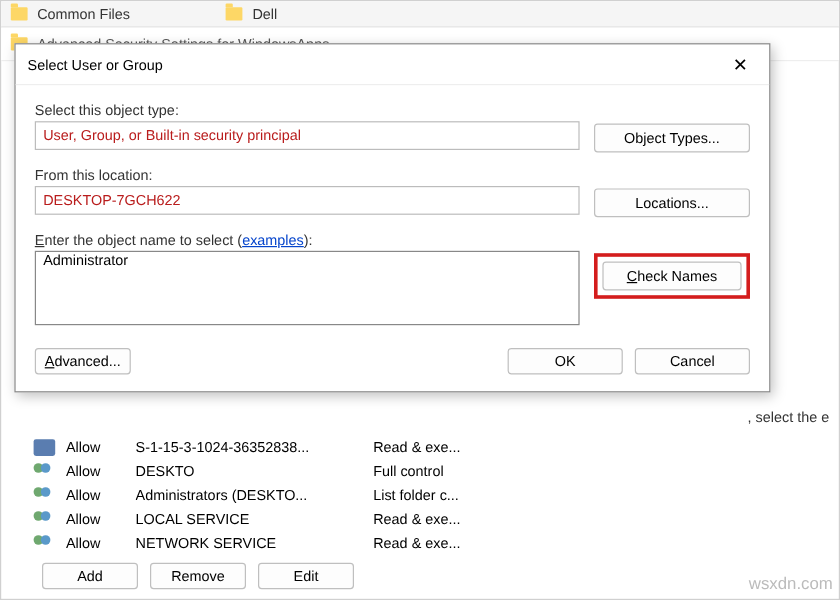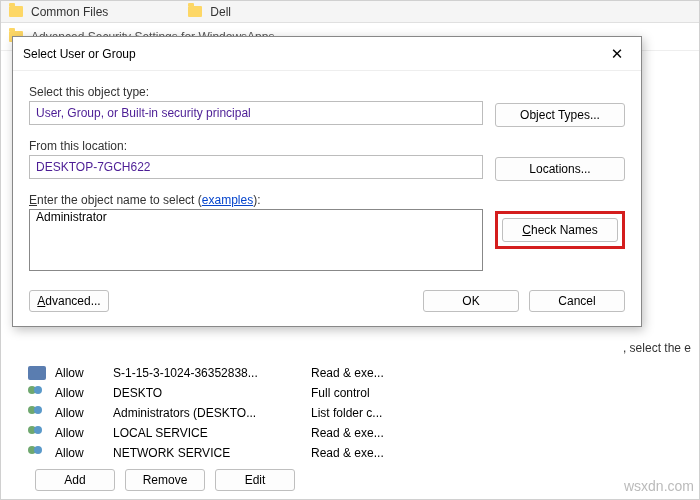--- a/index.html
+++ b/index.html
@@ -18,21 +18,21 @@
     .perm-row .col{white-space:nowrap;overflow:hidden;text-overflow:ellipsis;}
     .c1{width:50px}.c2{width:190px}.c3{width:110px}
     .btn{background:#fdfdfd;border:1px solid #bfbfbf;border-radius:3px;padding:3px 4px;cursor:pointer;min-width:80px;}
     .bottom-btns{display:flex;gap:10px;margin-top:6px;padding-left:26px;}
     
     .dialog{position:absolute;left:12px;top:36px;width:630px;background:#fff;border:1px solid #888;box-shadow:2px 3px 10px rgba(0,0,0,.25);}
     .dlg-title{height:34px;display:flex;align-items:center;justify-content:space-between;padding:0 10px;border-bottom:1px solid #eee;font-size:13px;}
     .close-x{width:28px;height:28px;display:flex;align-items:center;justify-content:center;font-size:15px;cursor:pointer;}
     .dlg-body{padding:10px 16px 14px 16px;}
     .field-label{color:#333;margin:4px 0 2px 0;}
-    .readonly-box{border:1px solid #bcbcbc;background:#fff;padding:4px 6px;height:24px;display:flex;align-items:center;color:#4c1d95;}
+    .readonly-box{border:1px solid #bcbcbc;background:#fff;padding:4px 6px;height:24px;display:flex;align-items:center;color:#b91c1c;}
     .row{display:flex;gap:12px;align-items:flex-start;margin-bottom:8px;}
     .row .left{flex:1;}
     .row .right{width:130px;display:flex;flex-direction:column;gap:6px;}
     .wide-btn{width:100%;padding:4px 0;}
     .textarea{border:1px solid #888;background:#fff;padding:0 6px;height:62px;color:#000;outline:none;resize:none;width:100%;font-family:inherit;font-size:12px;}
     .link{color:#0645cc;text-decoration:underline;cursor:pointer;}
     .underline{text-decoration:underline;}
     .highlight-box{border:3px solid #d41d1d;padding:4px;display:flex;justify-content:center;}
     .dlg-footer{display:flex;justify-content:space-between;margin-top:16px;gap:10px;}
     .dlg-footer .right-btns{display:flex;gap:10px;}

